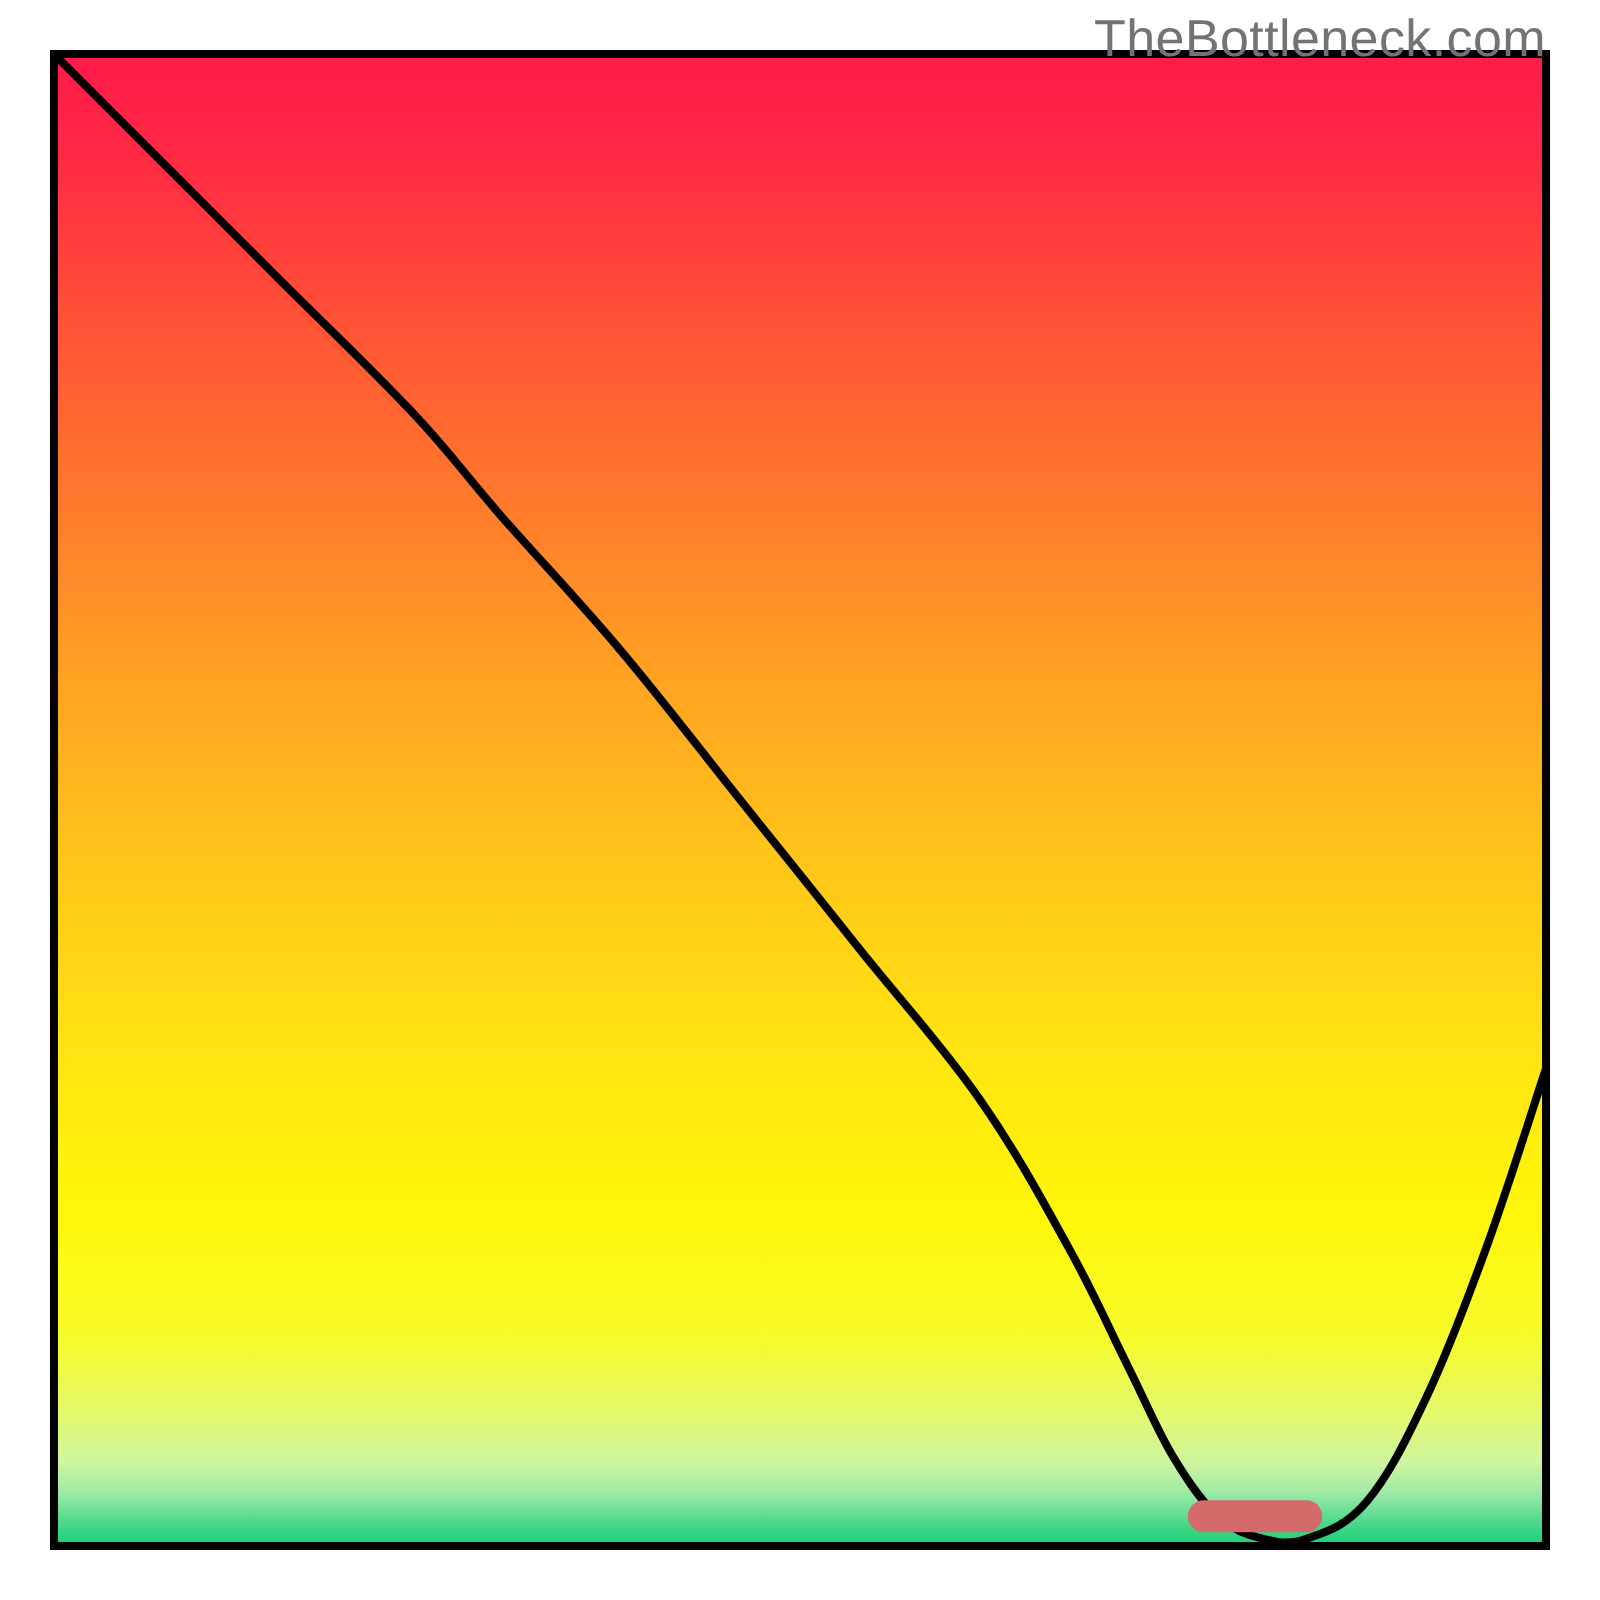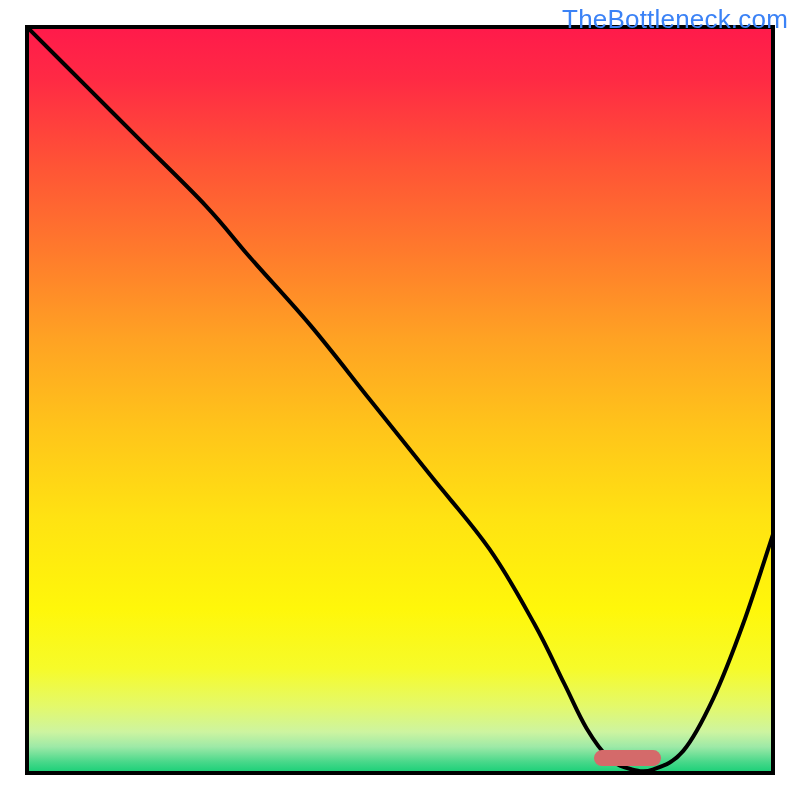--- a/index.html
+++ b/index.html
@@ -11,24 +11,24 @@
     font-family: Arial, Helvetica, sans-serif;
   }
   .chart-container {
     position: relative;
     width: 800px;
     height: 800px;
   }
   .watermark {
     position: absolute;
     top: 4px;
-    right: 12px;
+    right: 27px;
     font-size: 26px;
     font-weight: 500;
-    color: #3b82f6;
+    color: #737373;
     letter-spacing: 0.2px;
     z-index: 20;
     user-select: none;
   }
   svg {
     display: block;
   }
 </style>
 </head>
 <body>

